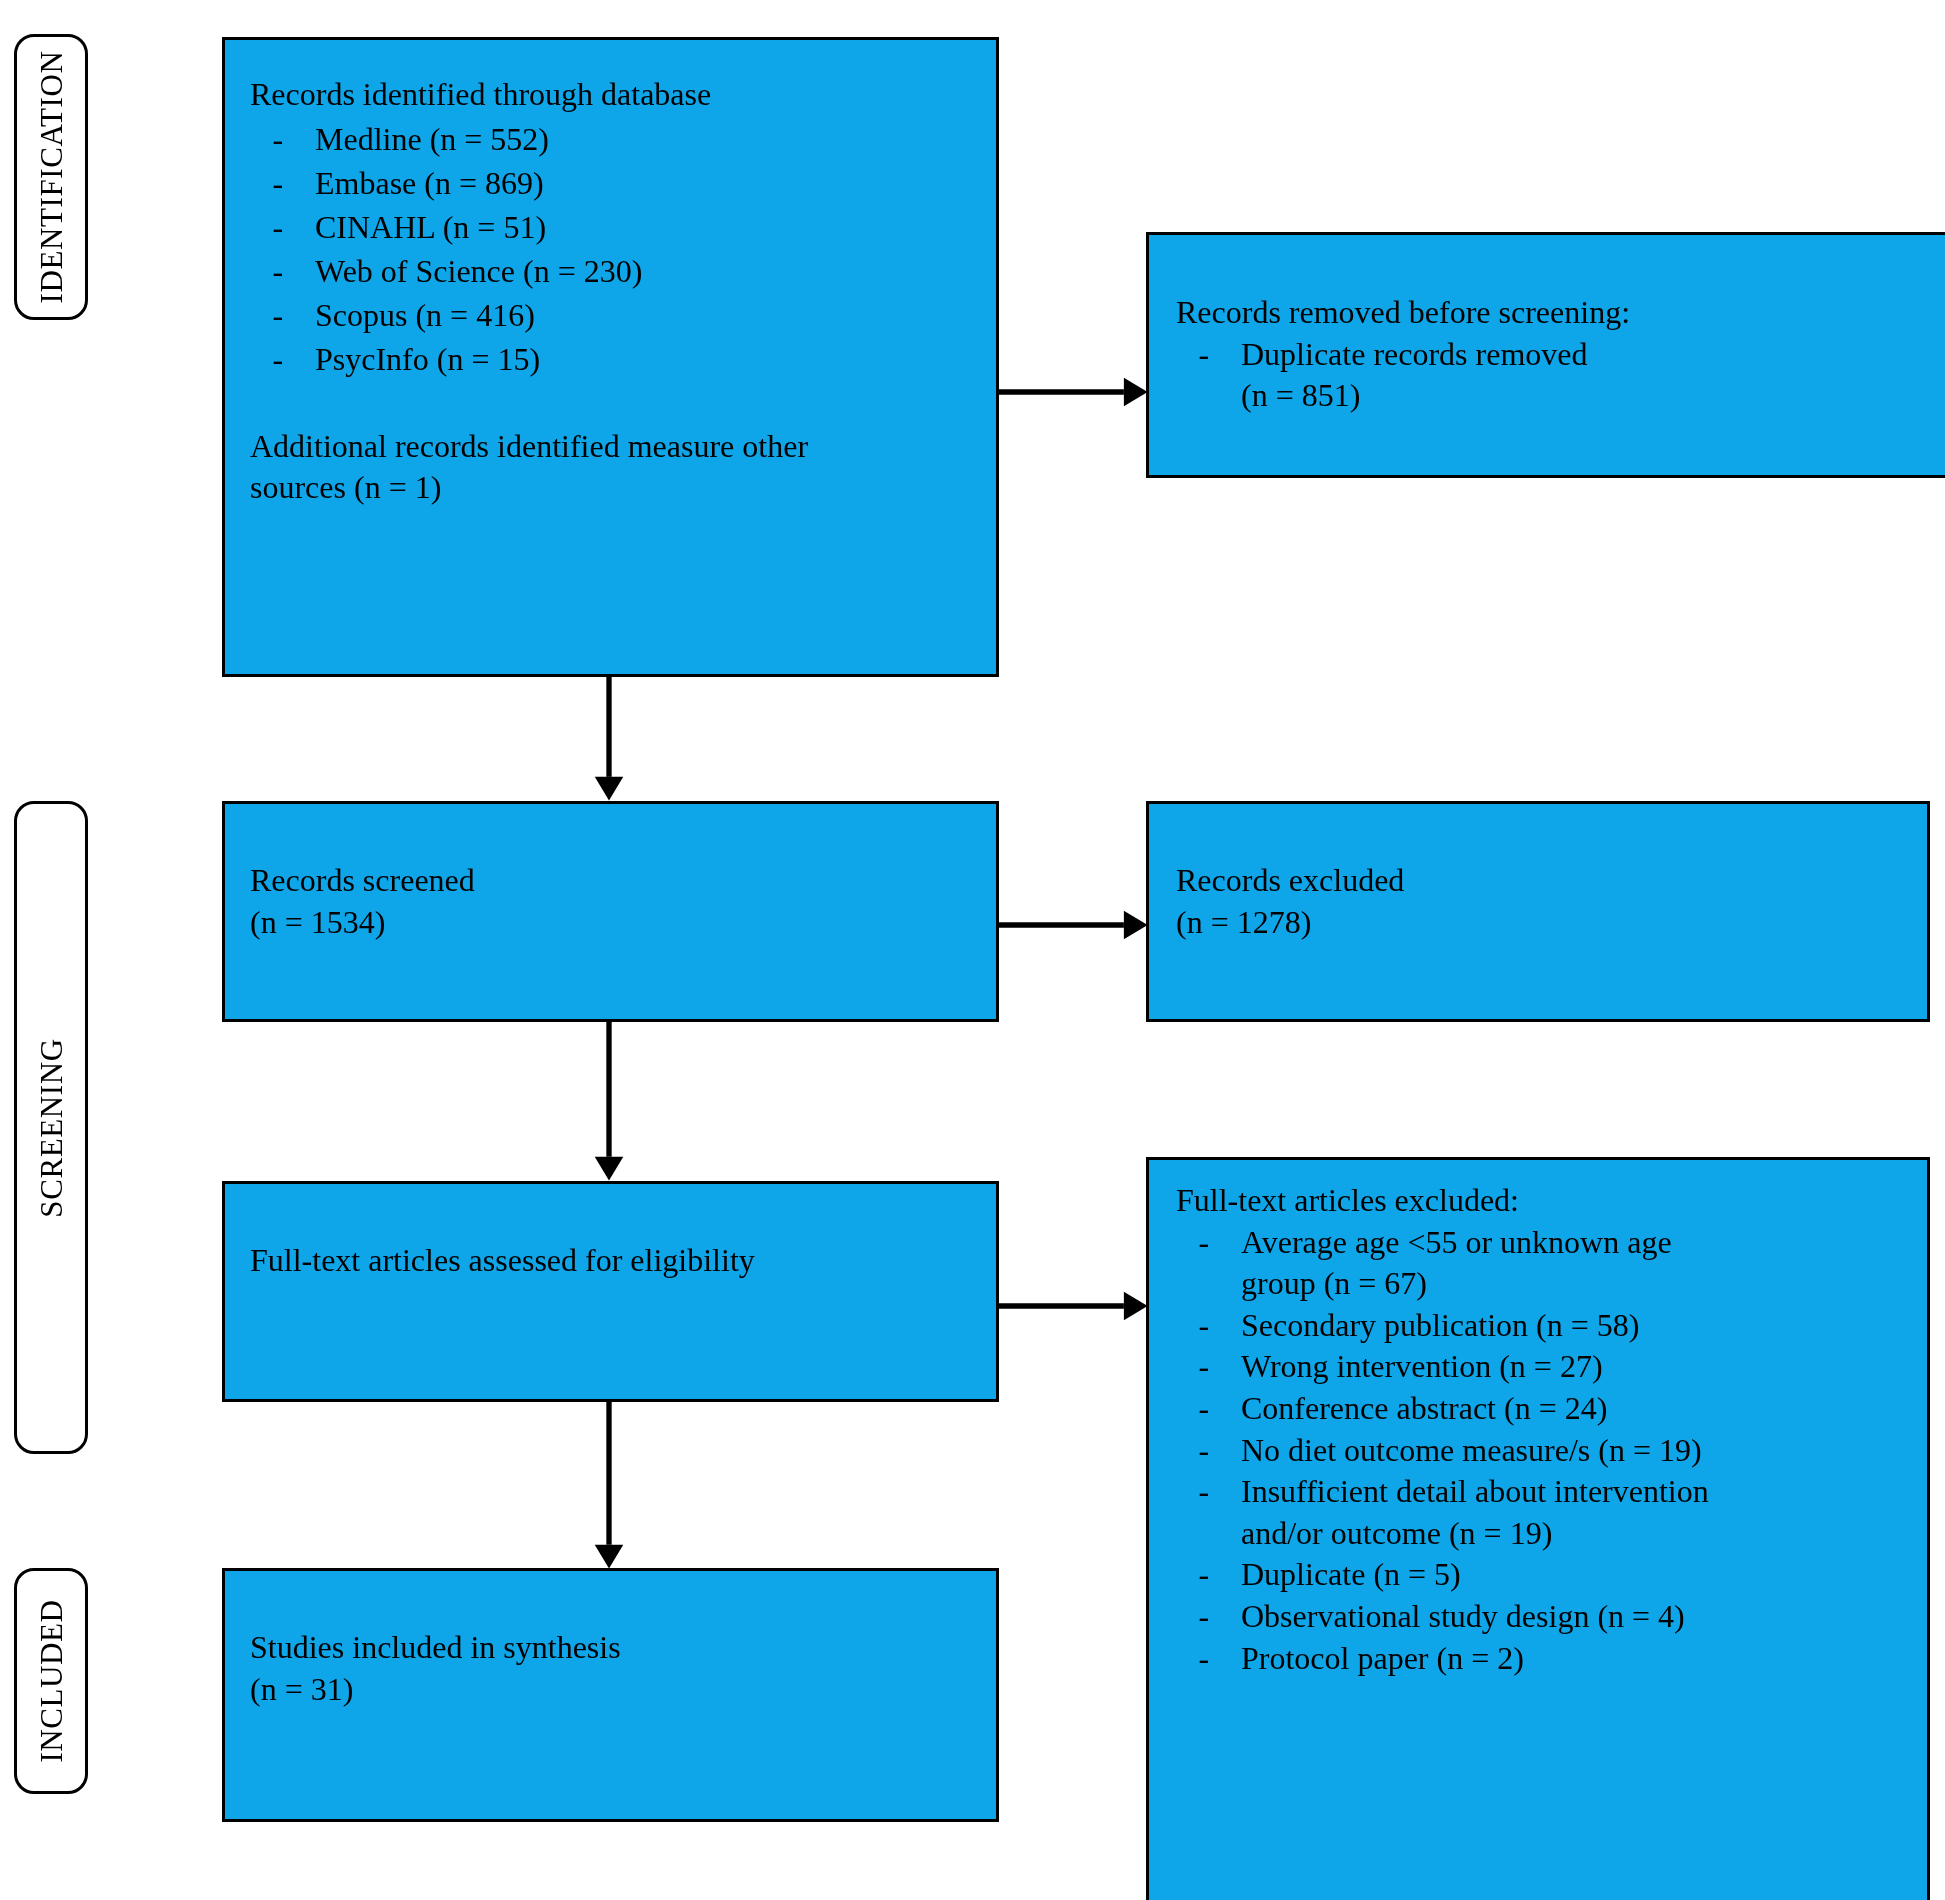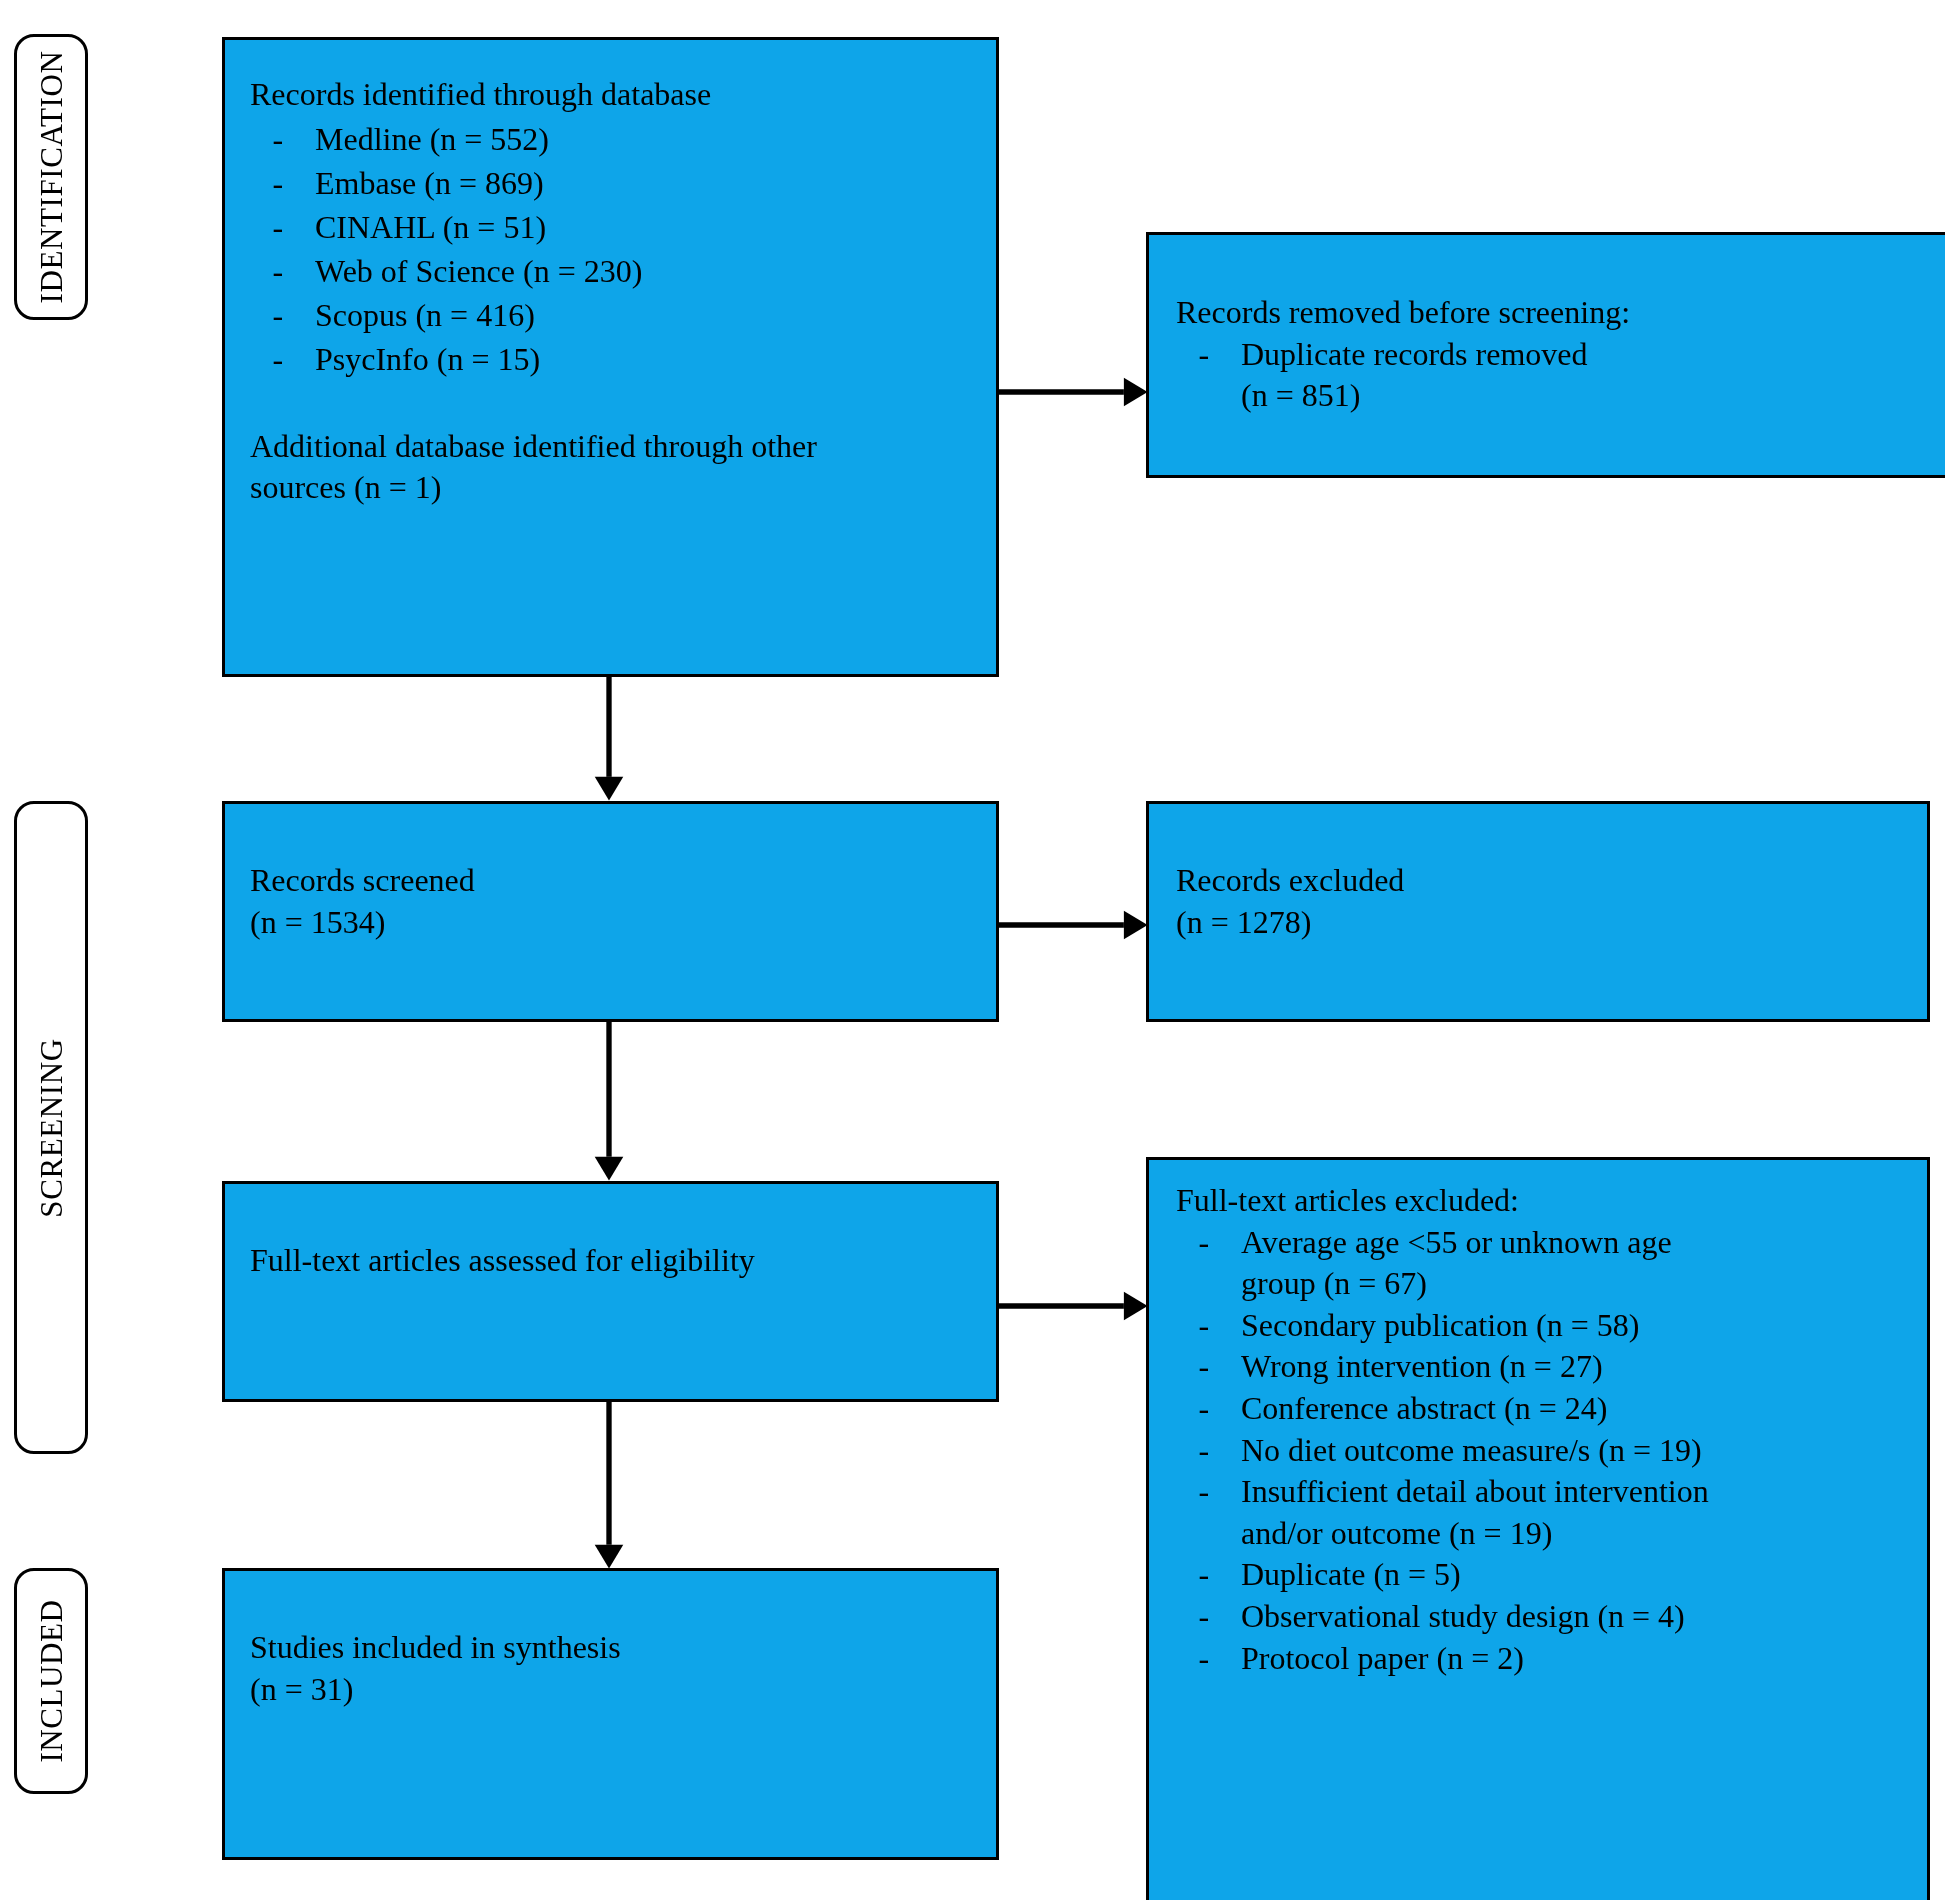--- a/index.html
+++ b/index.html
@@ -124,21 +124,21 @@
         <li>
           <span class="dash">-</span>
           <span>Scopus (n = 416)</span>
         </li>
         <li>
           <span class="dash">-</span>
           <span>PsycInfo (n = 15)</span>
         </li>
       </ul>
 
-      <p class="box-text" style="margin-top:45px;">Additional database identified through other</p>
+      <p class="box-text" style="margin-top:45px;">Additional records identified measure other</p>
       <p class="box-text">sources (n = 1)</p>
     </div>
   </div>
 
   <div class="box" style="left:1146px; top:232px; width:820px; height:246px;">
     <div class="box-inner" style="top:57px; left:27px;">
       <p class="box-text">Records removed before screening:</p>
       <ul class="dash-list">
         <li>
           <span class="dash">-</span>
@@ -210,21 +210,21 @@
           <span>Observational study design (n = 4)</span>
         </li>
         <li>
           <span class="dash">-</span>
           <span>Protocol paper (n = 2)</span>
         </li>
       </ul>
     </div>
   </div>
 
-  <div class="box" style="left:222px; top:1568px; width:777px; height:292px;">
+  <div class="box" style="left:222px; top:1568px; width:777px; height:254px;">
     <div class="box-inner" style="top:56px;">
       <p class="box-text">Studies included in synthesis</p>
       <p class="box-text">(n = 31)</p>
     </div>
   </div>
 
   <div class="arrow" style="left:998px; top:374px; width:152px; height:36px;">
     <svg width="152" height="36" viewBox="0 0 256 60">
       <line x1="0" y1="30" x2="212" y2="30" stroke="#000" stroke-width="9"></line>
       <polygon points="212,6 252,30 212,54" fill="#000"></polygon>

